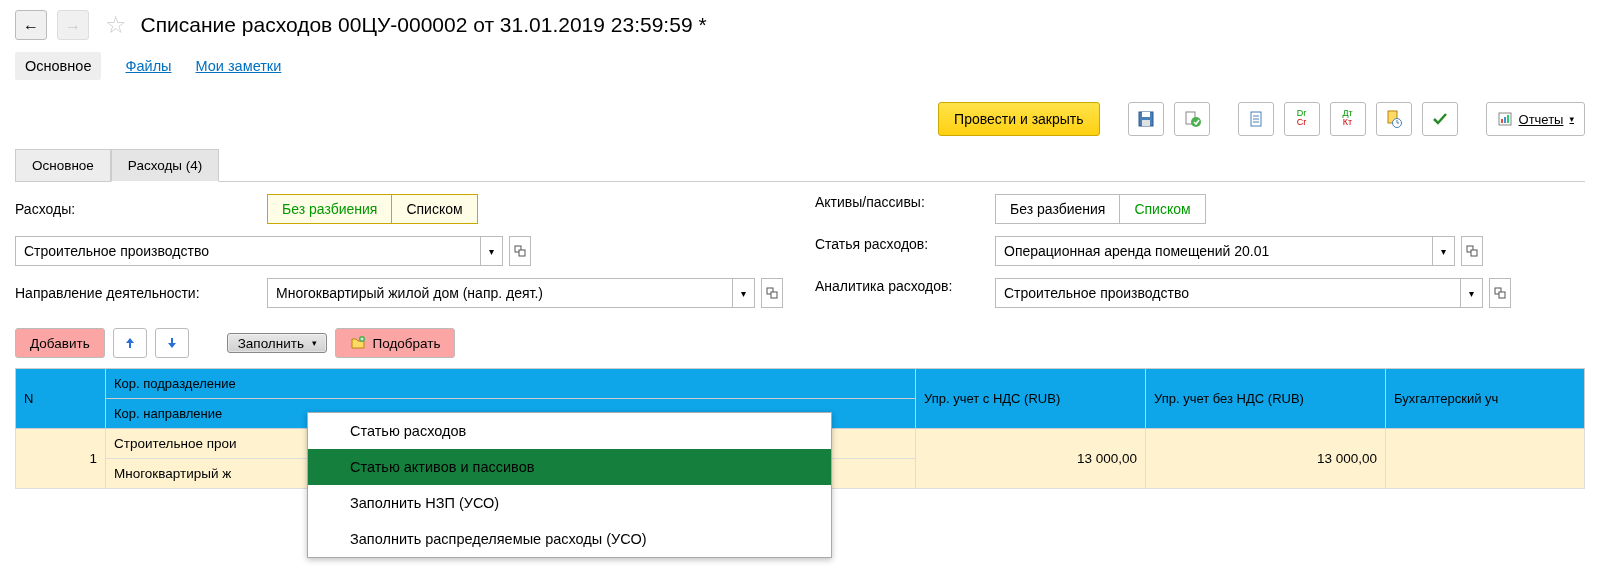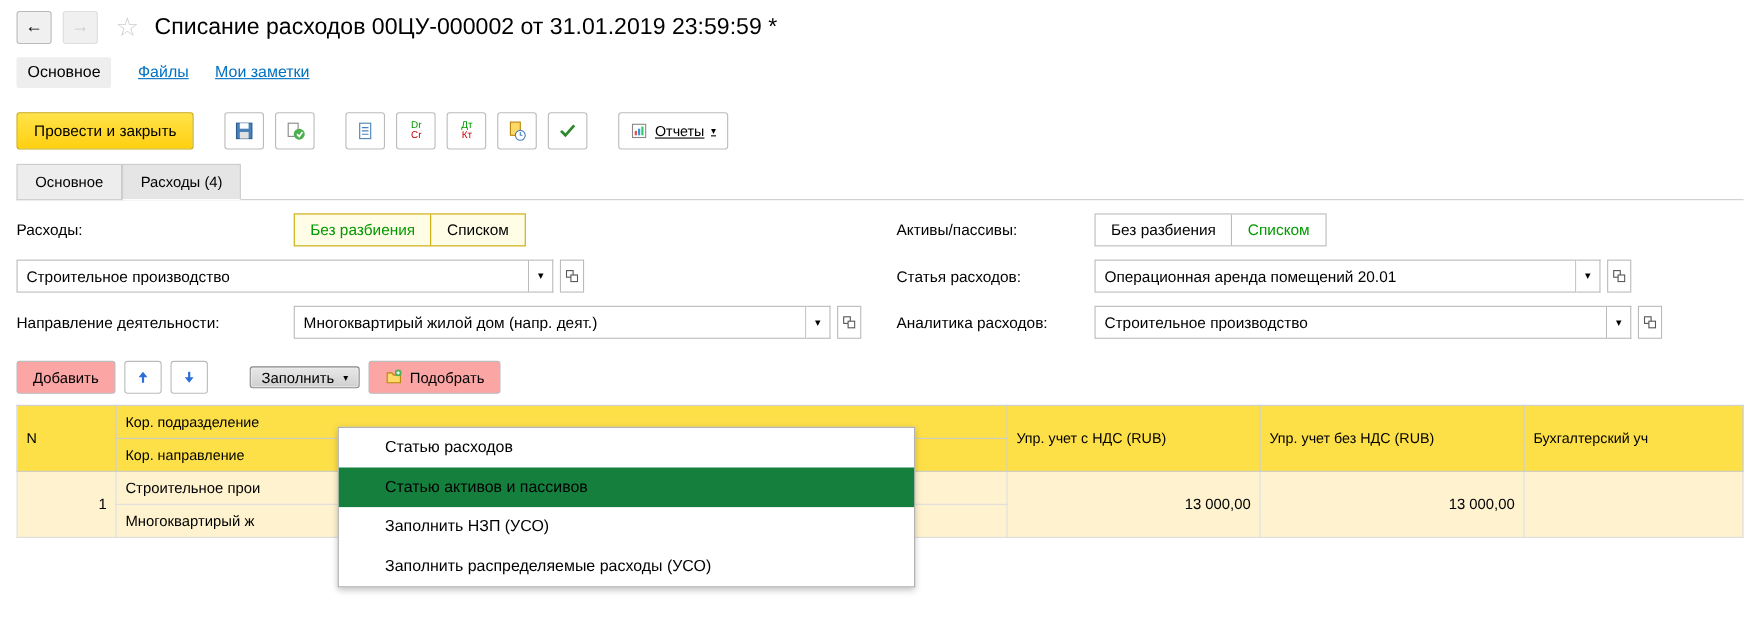--- a/index.html
+++ b/index.html
@@ -9,63 +9,63 @@
     .nav-btn { width: 32px; height: 30px; border: 1px solid #bbb; border-radius: 3px; background: #f0f0f0; display: flex; align-items: center; justify-content: center; font-size: 16px; cursor: pointer; }
     .nav-btn.disabled { color: #ccc; border-color: #ddd; }
     .star-icon { font-size: 24px; color: #ccc; margin-left: 6px; }
     .title { font-size: 21px; font-weight: normal; margin-left: 4px; }
     
     .links-row { display: flex; gap: 24px; padding: 6px 15px 14px; }
     .link-tab { font-size: 14.5px; padding: 6px 0; cursor: pointer; }
     .link-tab.current { background: #eee; padding: 6px 10px; border-radius: 2px; }
     .link-tab.link { color: #0070c0; text-decoration: underline; }
     
-    .toolbar { display: flex; align-items: center; padding: 8px 15px 12px; gap: 10px; }
+    .toolbar { display: flex; align-items: center; padding: 8px 15px 12px; gap: 10px; justify-content: flex-end; }
     .btn-yellow { background: linear-gradient(#ffe34a,#ffd010); border: 1px solid #c9a800; border-radius: 3px; padding: 8px 15px; font-size: 14px; font-weight: normal; cursor: pointer; }
     .btn-icon { width: 36px; height: 34px; border: 1px solid #bbb; border-radius: 3px; background: #fff; display: flex; align-items: center; justify-content: center; cursor: pointer; }
     .btn-icon svg, .btn-icon span { width: 20px; height: 20px; }
     .btn-reports { height: 34px; border: 1px solid #bbb; border-radius: 3px; background: #fff; padding: 0 10px; display: flex; align-items: center; gap: 6px; cursor: pointer; font-size: 13px; text-decoration: underline; }
     .gap { width: 8px; }
     
     .tabs-row { display: flex; border-bottom: 1px solid #ccc; margin: 0 15px; }
     .tab { padding: 8px 16px; font-size: 13.5px; border: 1px solid transparent; cursor: pointer; position: relative; top: 1px; }
     .tab.inactive { background: #ededed; border: 1px solid #ccc; border-bottom: 1px solid #ccc; }
     .tab.active { background: #e5e5e5; border: 1px solid #ccc; border-bottom: 1px solid #fff; }
     
     .form-area { padding: 12px 15px 4px; }
     .form-row { display: flex; align-items: center; margin-bottom: 12px; }
     .form-row .left { display: flex; align-items: center; width: 800px; }
-    .form-row .right { display: flex; align-items: center; flex: 1; }
+    .form-row .right { display: flex; flex: 1; }
     .lbl { width: 252px; font-size: 14px; }
     .lbl2 { width: 180px; font-size: 14px; }
     .seg-group { display: inline-flex; border: 1px solid #c9a800; background: #fffde6; }
     .seg-btn { padding: 6px 14px; font-size: 14px; border: none; background: transparent; cursor: pointer; }
     .seg-btn:first-child { border-right: 1px solid #c9a800; }
     .seg-btn.sel { color: #009900; font-weight: normal; }
     .seg-group.plain { border-color: #bbb; background: #fff; }
     .seg-group.plain .seg-btn:first-child { border-right: 1px solid #bbb; }
     
     .combo { display: flex; }
     .combo-input { border: 1px solid #bbb; padding: 5px 8px; font-size: 14px; height: 30px; background: #fff; }
     .combo-btn { width: 22px; height: 30px; border: 1px solid #bbb; border-left: none; background: #fff; display: flex; align-items: center; justify-content: center; font-size: 10px; cursor: pointer; }
     .combo-ext { width: 22px; height: 30px; border: 1px solid #bbb; background: #fff; display: flex; align-items: center; justify-content: center; margin-left: 6px; cursor: pointer; }
     
     .table-toolbar { display: flex; gap: 8px; padding: 4px 15px 10px; align-items: center; }
     .btn-std { height: 30px; border: 1px solid #bbb; border-radius: 3px; background: #fca5a5; padding: 0 14px; display: flex; align-items: center; font-size: 13.5px; cursor: pointer; gap: 6px; }
     .btn-arrow { width: 34px; height: 30px; border: 1px solid #bbb; border-radius: 3px; background: #fff; display: flex; align-items: center; justify-content: center; cursor: pointer; }
     .btn-fill { height: 20px; border: 1px solid #888; border-radius: 3px; background: linear-gradient(#e8e8e8,#d0d0d0); padding: 0 10px; display: flex; align-items: center; font-size: 13.5px; cursor: pointer; gap: 6px; box-shadow: inset 0 0 0 1px rgba(255,255,255,0.4); margin-left: 30px; }
     .btn-fill .caret { font-size: 9px; margin-left: 2px; }
     
-    .dropdown { position: absolute; left: 307px; top: 388px; width: 525px; background: #fff; border: 1px solid #aaa; box-shadow: 0 2px 6px rgba(0,0,0,0.25); z-index: 100; }
+    .dropdown { position: absolute; left: 307px; top: 412px; width: 525px; background: #fff; border: 1px solid #aaa; box-shadow: 0 2px 6px rgba(0,0,0,0.25); z-index: 100; }
     .dropdown-item { padding: 10px 42px; font-size: 14.5px; cursor: pointer; }
     .dropdown-item.hl { background: #15803d; }
     
     .grid { margin: 0 15px; }
     .grid table { border-collapse: collapse; width: 100%; }
-    .grid th { border: 1px solid #ccc; padding: 6px 8px; font-size: 13px; font-weight: normal; text-align: left; background: #fde047; height: 30px; }
+    .grid th { border: 1px solid #ccc; padding: 6px 8px; font-size: 13px; font-weight: normal; text-align: left; background: #0ea5e9; height: 30px; }
     .grid td { border: 1px solid #ddd; padding: 6px 8px; font-size: 13.5px; height: 30px; }
     .grid .row-sel td { background: #fff3cf; }
     .n-col { width: 90px; text-align: right; }
     .num { text-align: right; }
   </style>
 </head>
 <body>
 
 <div class="header-row">
   <div class="nav-btn">←</div>

